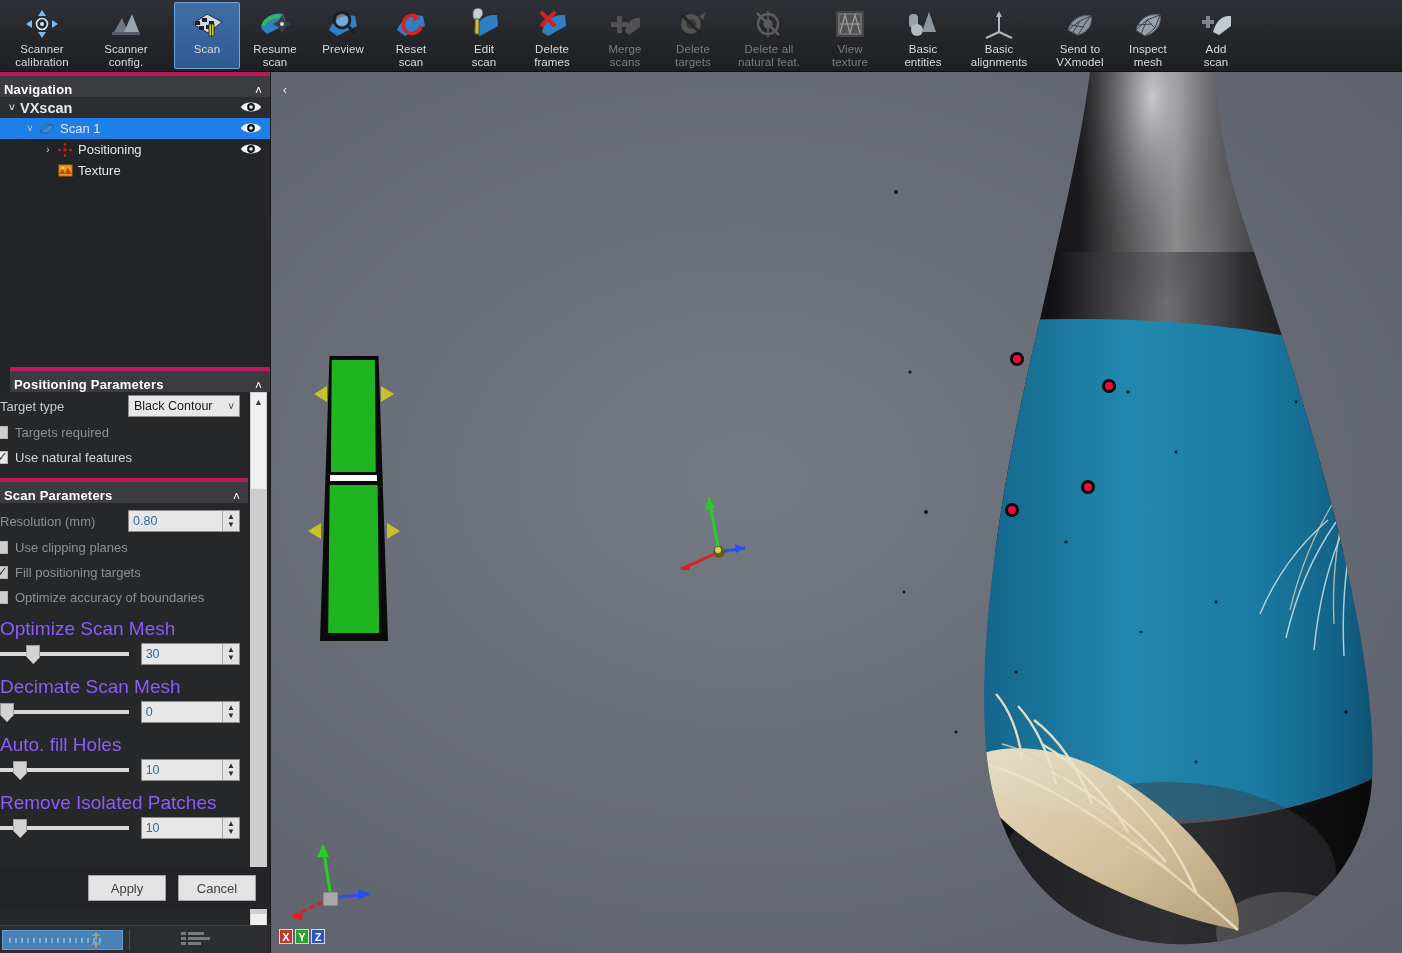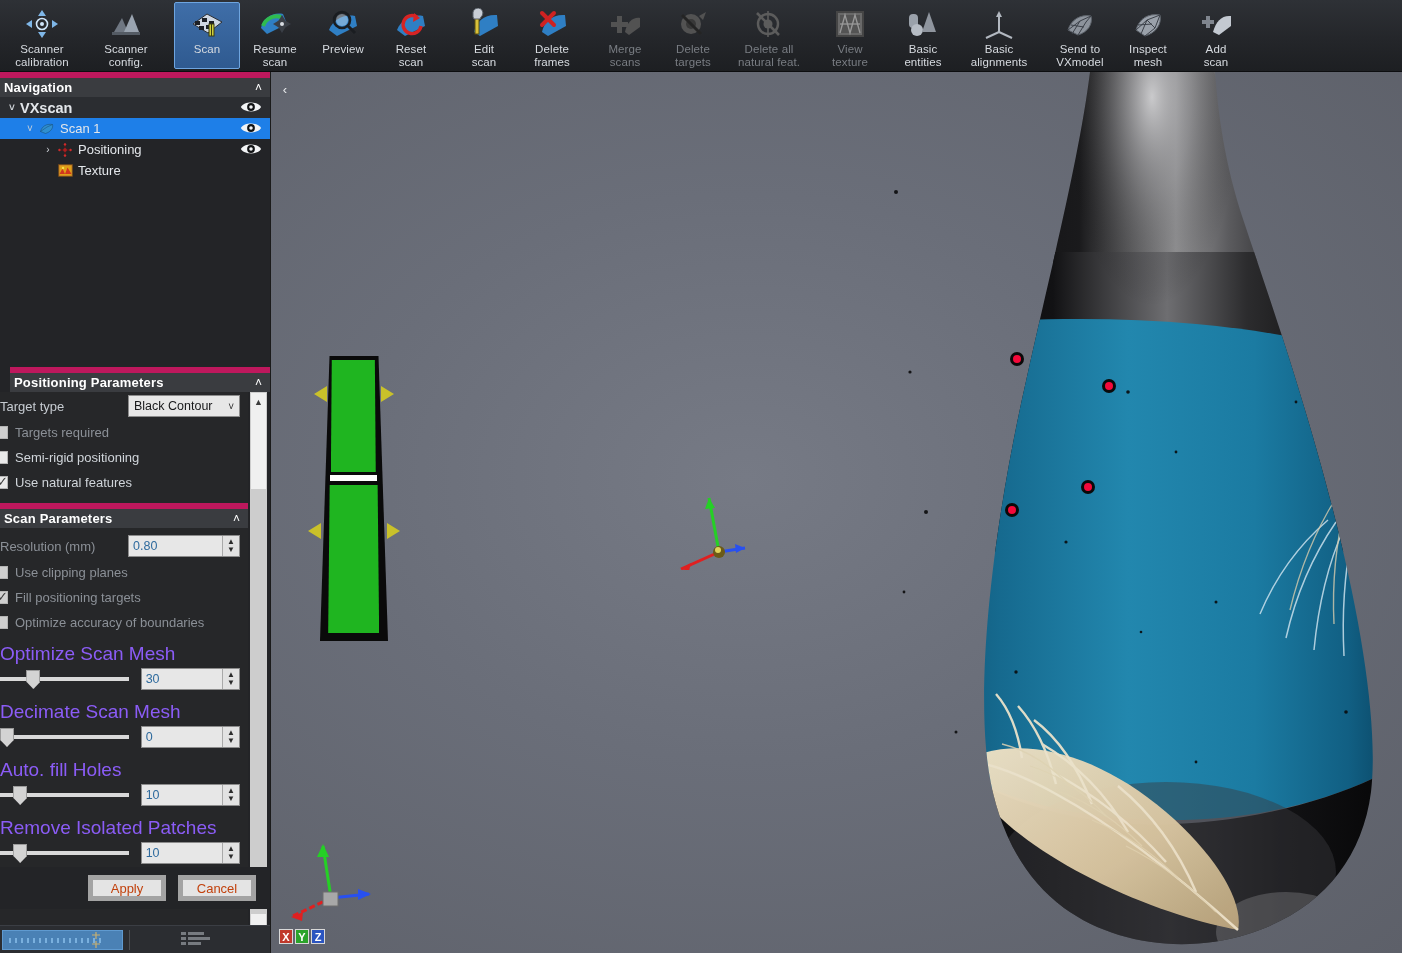--- a/index.html
+++ b/index.html
@@ -37,23 +37,23 @@
     text-align: center; margin-top: 2px; letter-spacing: .1px;
   }
   .tb-btn.disabled .tb-lab { color: #797d83; }
 
   
   #leftpanel {
     position: absolute; left: 0; top: 72px; width: 270px; height: 881px;
     background: #232427;
   }
   .sec-head {
-    height: 25px; background: #3a3c40; display: flex; align-items: center;
+    height: 25px; background: #3a3c40; display: flex; align-items: flex-end;
     justify-content: space-between; padding: 0 8px 0 4px;
-    border-top: 6px solid #be185d;
+    border-top: 4px solid #be185d;
   }
   .sec-title { font-size: 13px; font-weight: bold; color: #ffffff; letter-spacing: .2px; }
   .chev-up { color: #ffffff; font-size: 12px; line-height: 12px; }
 
   
   #navtree { background: #232427; height: 283px; position: relative; }
   .tnode {
     height: 21px; display: flex; align-items: center;
     position: relative; font-size: 13px; color: #e3e6ea;
   }
@@ -133,22 +133,22 @@
     position: absolute; left: 0; top: 96px; width: 15px; height: 425px; background: #cdcdcd;
   }
 
   
   #footerbtns {
     position: absolute; left: 0; bottom: 44px; width: 270px; height: 42px;
     background: #232427; display: flex; align-items: center;
     justify-content: flex-end; padding-right: 14px; gap: 12px;
   }
   .fbtn {
-    width: 78px; height: 26px; background: #e4e4e4; border: 5px solid #a3a3a3;
-    font-size: 13px; color: #c2410c; display: flex; align-items: center;
+    width: 78px; height: 26px; background: #e4e4e4; border: 1px solid #a3a3a3;
+    font-size: 13px; color: #404040; display: flex; align-items: center;
     justify-content: center;
   }
 
   
   #statusbar {
     position: absolute; left: 0; bottom: 0; width: 270px; height: 28px;
     background: #2b2d31; border-top: 1px solid #3b3e44; display: flex; align-items: center;
   }
   #posbar {
     width: 121px; height: 20px; margin-left: 2px; background: #4a81b5;
@@ -592,24 +592,20 @@
           <div class="prow" style="justify-content: space-between; padding-left: 0px;">
             <span class="plabel">Target type</span>
             <div class="combo">
               <span>Black Contour</span>
               <span class="arr">˅</span>
             </div>
           </div>
           <div class="cbrow">
             <span class="cbox gray"></span>
             <span class="cblab dim">Targets required</span>
-          </div>
-          <div class="cbrow">
-            <span class="cbox"></span>
-            <span class="cblab">Semi-rigid positioning</span>
           </div>
           <div class="cbrow">
             <span class="cbox">
               <span class="tick">✓</span>
             </span>
             <span class="cblab">Use natural features</span>
           </div>
           <div class="sec-head" style="margin-top: 8px;">
             <span class="sec-title">Scan Parameters</span>
             <span class="chev-up">˄</span>

